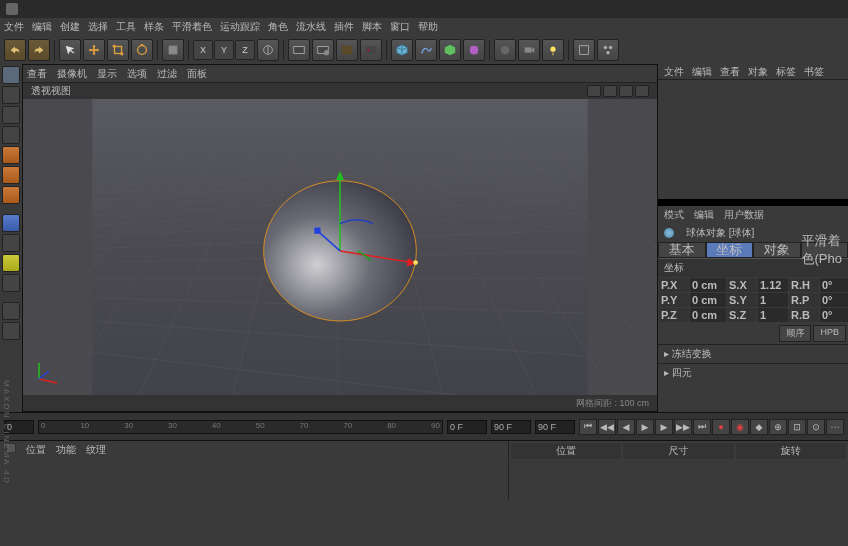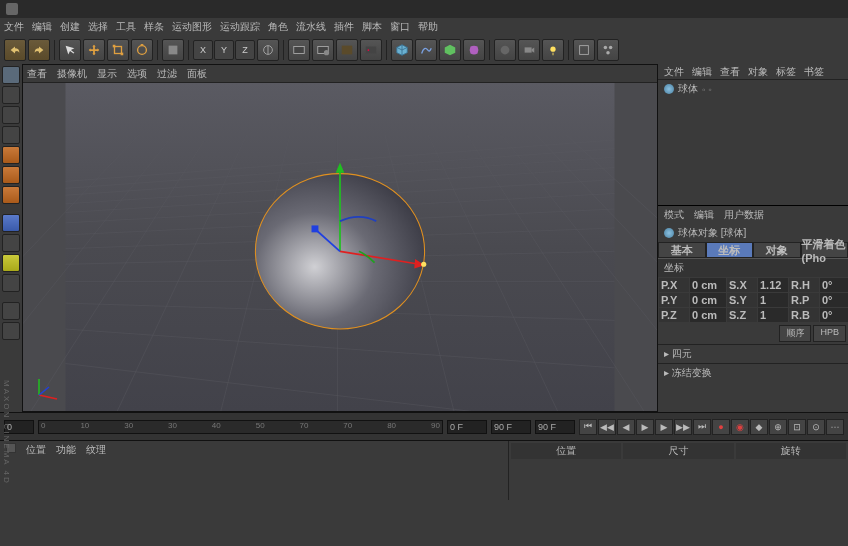--- a/index.html
+++ b/index.html
@@ -27,24 +27,24 @@
 .vp-header span { cursor: pointer; }
 .vp-title-row { height: 16px; background: #333; display: flex; align-items: center; padding: 0 8px; font-size: 10px; justify-content: space-between; }
 .viewport { flex: 1; position: relative; background: #4a4a4e; overflow: hidden; }
 .vp-footer { height: 16px; background: #333; display: flex; justify-content: flex-end; align-items: center; padding: 0 8px; font-size: 9px; color: #888; }
 .axis-widget { position: absolute; bottom: 8px; left: 8px; width: 30px; height: 30px; }
 .right-panel { width: 190px; background: #3a3a3a; display: flex; flex-direction: column; }
 .rp-tabs { height: 16px; display: flex; gap: 8px; padding: 0 6px; font-size: 10px; align-items: center; border-bottom: 1px solid #222; }
 .rp-row { padding: 2px 6px; display: flex; align-items: center; gap: 4px; font-size: 10px; }
 .rp-obj-icon { width: 10px; height: 10px; background: radial-gradient(#8ac0e0, #4a80a0); border-radius: 50%; }
 .rp-grow { flex: 1; }
-.rp-attr { border-top: 1px solid #000000; margin-top: 4px; }
+.rp-attr { border-top: 7px solid #000000; margin-top: 4px; }
 .attr-tabs { display: flex; gap: 10px; padding: 2px 6px; font-size: 10px; }
-.attr-title { padding: 2px 6px; display: flex; align-items: center; gap: 4px; font-size: 10px; }
-.tab-row { display: flex; height: 16px; font-size: 11px; font-weight: bold; }
+.attr-title { padding: 2px 6px; display: flex; align-items: center; gap: 12px; font-size: 10px; }
+.tab-row { display: flex; height: 16px; font-size: 13px; }
 .tab-cell { flex: 1; background: #444; border: 1px solid #222; display: flex; align-items: center; justify-content: center; cursor: pointer; }
 .tab-cell.active { background: #5a7aba; }
 .coord-section { border-top: 1px solid #555; }
 .coord-hdr { padding: 2px 6px; font-size: 10px; background: #333; }
 .coord-grid { display: grid; grid-template-columns: 30px 36px 30px 30px 30px 30px; gap: 1px; padding: 1px; font-size: 11px; font-weight: bold; }
 .coord-grid > div { background: #2a2a2a; padding: 1px 2px; height: 14px; display: flex; align-items: center; }
 .coord-grid .lbl { background: #333; }
 .coord-footer { display: flex; justify-content: flex-end; padding: 2px; gap: 2px; }
 .mini-btn { background: #444; border: 1px solid #222; padding: 1px 6px; font-size: 9px; cursor: pointer; }
 .collapse-row { padding: 2px 6px; font-size: 10px; border-top: 1px solid #222; cursor: pointer; }
@@ -72,21 +72,21 @@
   <div class="title-icon"></div>
 </div>
 
 <div class="menubar">
   <span>文件</span>
   <span>编辑</span>
   <span>创建</span>
   <span>选择</span>
   <span>工具</span>
   <span>样条</span>
-  <span>运动图形</span>
+  <span>平滑着色</span>
   <span>运动跟踪</span>
   <span>角色</span>
   <span>流水线</span>
   <span>插件</span>
   <span>脚本</span>
   <span>窗口</span>
   <span>帮助</span>
 </div>
 
 <div class="toolbar">
@@ -239,20 +239,29 @@
   </div>
 
   <div class="viewport-wrap">
     <div class="vp-header">
       <span>查看</span>
       <span>摄像机</span>
       <span>显示</span>
       <span>选项</span>
       <span>过滤</span>
       <span>面板</span>
+    </div>
+    <div class="vp-title-row">
+      <span>透视视图</span>
+      <span style="display:flex;gap:2px">
+        <span class="ltool" style="width:14px;height:12px"></span>
+        <span class="ltool" style="width:14px;height:12px"></span>
+        <span class="ltool" style="width:14px;height:12px"></span>
+        <span class="ltool" style="width:14px;height:12px"></span>
+      </span>
     </div>
     <div class="viewport">
       <svg width="100%" height="100%" viewBox="0 0 636 380">
         <defs>
           <linearGradient id="bg" x1="0" y1="0" x2="0" y2="1">
               <stop offset="0" stop-color="#5a5a62"></stop>
               <stop offset="0.5" stop-color="#4a4a50"></stop>
               <stop offset="1" stop-color="#42424a"></stop>
             </linearGradient>
           <radialGradient id="sph" cx="0.35" cy="0.6" r="0.7">
@@ -301,35 +310,33 @@
         <circle cx="415" cy="210" r="3" fill="#ffe060"></circle>
       </svg>
       <div class="axis-widget">
         <svg viewBox="0 0 30 30">
             <line x1="8" y1="22" x2="8" y2="6" stroke="#20c020" stroke-width="1.5"></line>
             <line x1="8" y1="22" x2="26" y2="26" stroke="#e02020" stroke-width="1.5"></line>
             <line x1="8" y1="22" x2="18" y2="14" stroke="#2040e0" stroke-width="1.5"></line>
           </svg>
       </div>
     </div>
+    <div class="vp-footer">
+        <span>网格间距 : 100 cm</span>
+      </div>
   </div>
 
   <div class="right-panel">
     <div class="rp-tabs">
       <span>文件</span>
       <span>编辑</span>
       <span>查看</span>
       <span>对象</span>
       <span>标签</span>
       <span>书签</span>
-    </div>
-    <div class="rp-row">
-      <div class="rp-obj-icon"></div>
-      <span>球体</span>
-      <span style="color:#888"> ◦ ◦</span>
     </div>
     <div class="rp-grow"></div>
     <div class="rp-attr">
       <div class="attr-tabs">
         <span>模式</span>
         <span>编辑</span>
         <span>用户数据</span>
       </div>
       <div class="attr-title">
         <div class="rp-obj-icon"></div>
@@ -361,22 +368,22 @@
           <div class="lbl">S.Z</div>
             <div>1</div>
           <div class="lbl">R.B</div>
             <div>0°</div>
         </div>
         <div class="coord-footer">
           <span class="mini-btn">顺序</span>
           <span class="mini-btn">HPB</span>
         </div>
       </div>
+      <div class="collapse-row">▸ 冻结变换</div>
       <div class="collapse-row">▸ 四元</div>
-      <div class="collapse-row">▸ 冻结变换</div>
       <div style="height:30px"></div>
     </div>
   </div>
 </div>
 
 <div class="timeline-area">
   <input class="tl-input" value="0" style="">
   <div class="tl-track">
     <div class="tl-ticks">
       <span class="tl-tick">0</span>

